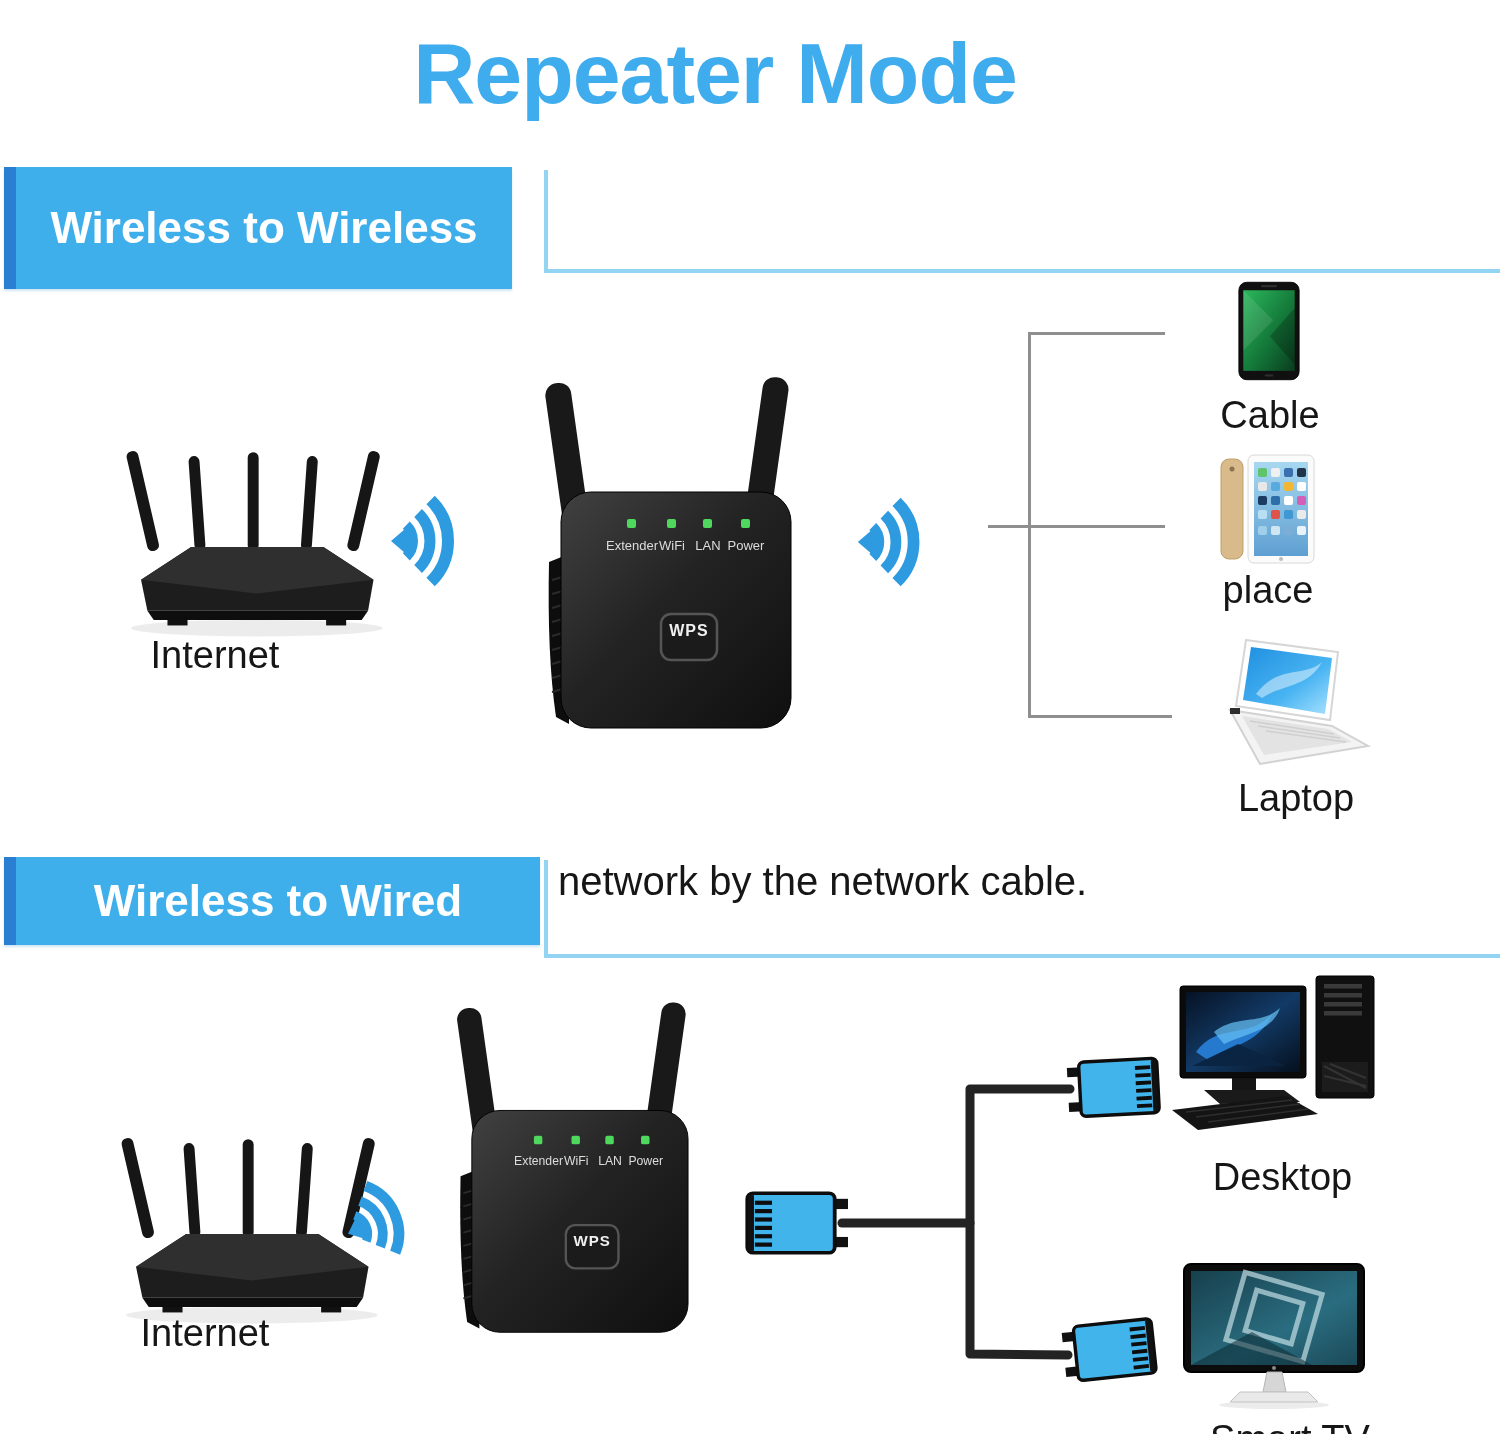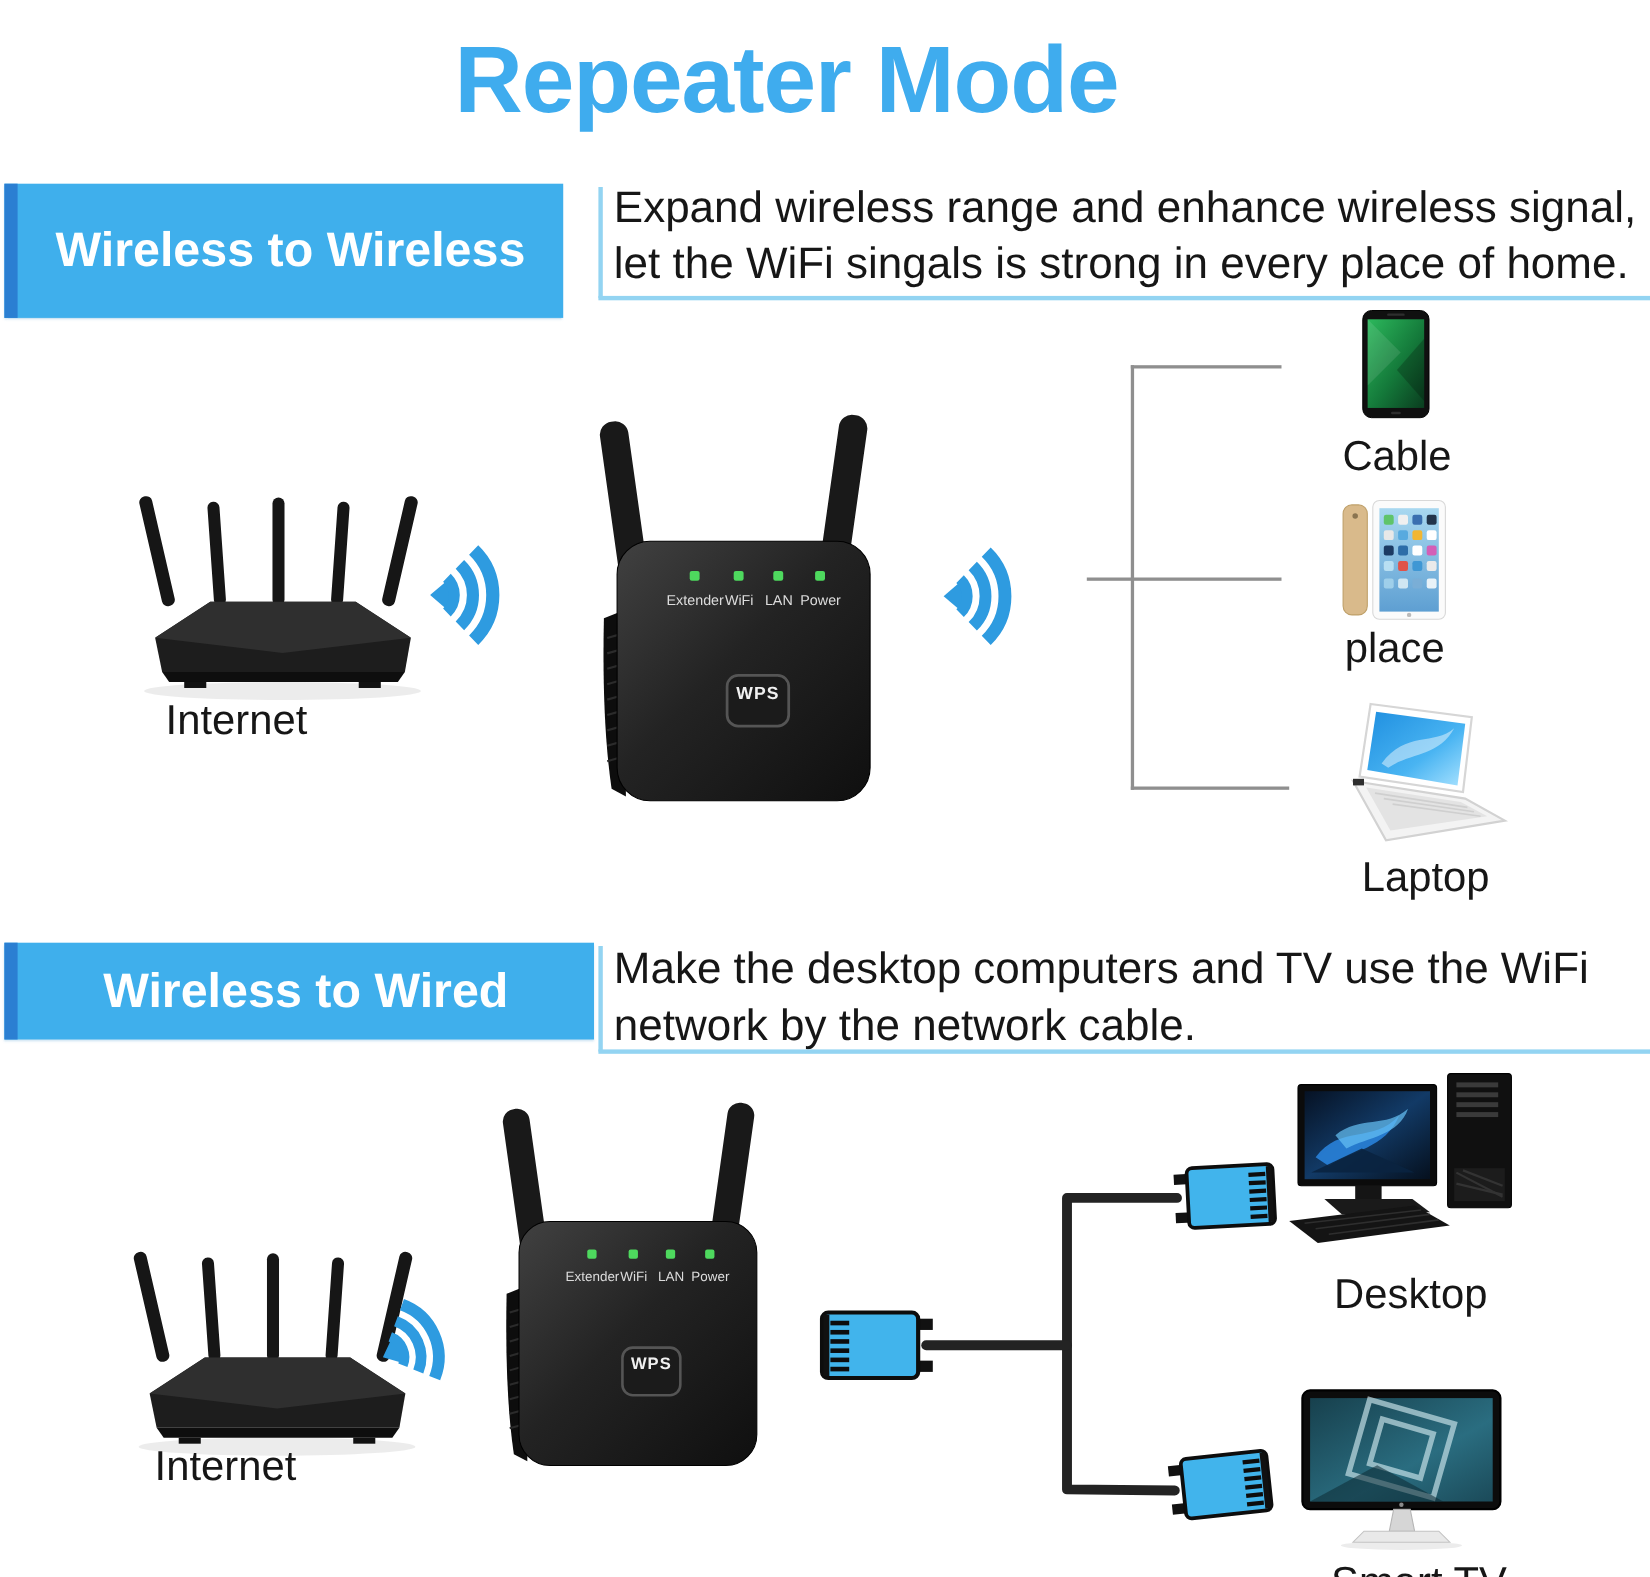--- a/index.html
+++ b/index.html
@@ -64,24 +64,20 @@
           <stop offset="1" stop-color="#05101e"></stop>
       </linearGradient>
     </defs>
   </svg>
 
   <div class="abs title">Repeater Mode</div>
 
   <div class="abs banner banner1">
     <span>Wireless to Wireless</span>
   </div>
-  <div class="abs desc desc1">
-    <div>Expand wireless range and enhance wireless signal,</div>
-    <div>let the WiFi singals is strong in every place of home.</div>
-  </div>
   <div class="abs bluline" style="left:544px;top:146px;width:4px;height:101px;"></div>
   <div class="abs bluline" style="left:544px;top:245px;width:956px;height:4px;"></div>
 
   <svg class="abs" style="left:100px;top:408px;" width="310" height="210" viewBox="0 0 340 230">
     <ellipse cx="172" cy="215" rx="138" ry="9" fill="#dcdcdc" opacity="0.55"></ellipse>
     <g fill="#161616">
       <rect x="53" y="18" width="13" height="112" rx="6" transform="rotate(-13 60 130)"></rect>
       <rect x="104" y="26" width="12" height="104" rx="6" transform="rotate(-4 110 130)"></rect>
       <rect x="162" y="22" width="12" height="108" rx="6"></rect>
       <rect x="220" y="26" width="12" height="104" rx="6" transform="rotate(4 226 130)"></rect>
@@ -203,21 +199,20 @@
       <line x1="50" y1="95" x2="130" y2="106"></line>
     </g>
     <rect x="14" y="72" width="10" height="6" fill="#2e2e2e"></rect>
   </svg>
   <div class="abs label" style="left:1206px;top:753px;width:180px;">Laptop</div>
 
   <div class="abs banner banner2">
     <span>Wireless to Wired</span>
   </div>
   <div class="abs desc desc2">
-    <div>Make the desktop computers and TV use the WiFi</div>
     <div>network by the network cable.</div>
   </div>
   <div class="abs bluline" style="left:544px;top:836px;width:4px;height:96px;"></div>
   <div class="abs bluline" style="left:544px;top:930px;width:956px;height:4px;"></div>
 
   <svg class="abs" style="left:95px;top:1095px;" width="310" height="210" viewBox="0 0 340 230">
     <ellipse cx="172" cy="215" rx="138" ry="9" fill="#dcdcdc" opacity="0.55"></ellipse>
     <g fill="#161616">
       <rect x="53" y="18" width="13" height="112" rx="6" transform="rotate(-13 60 130)"></rect>
       <rect x="104" y="26" width="12" height="104" rx="6" transform="rotate(-4 110 130)"></rect>

